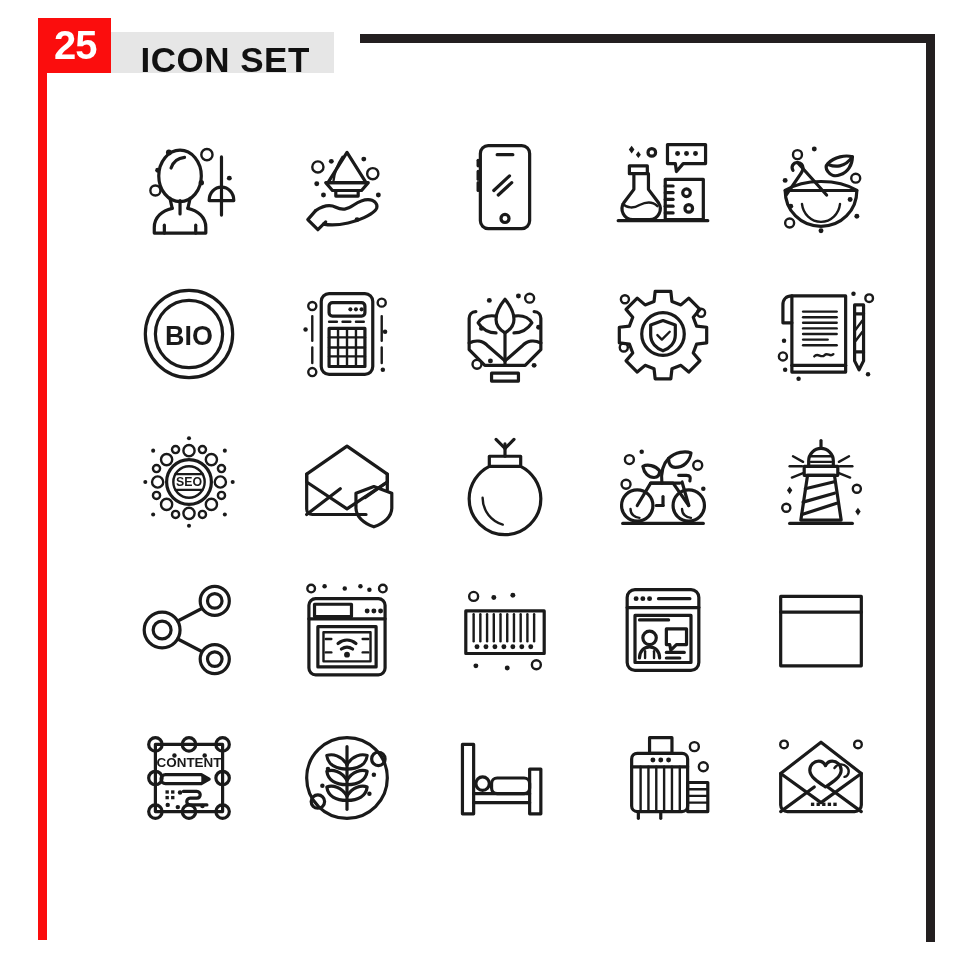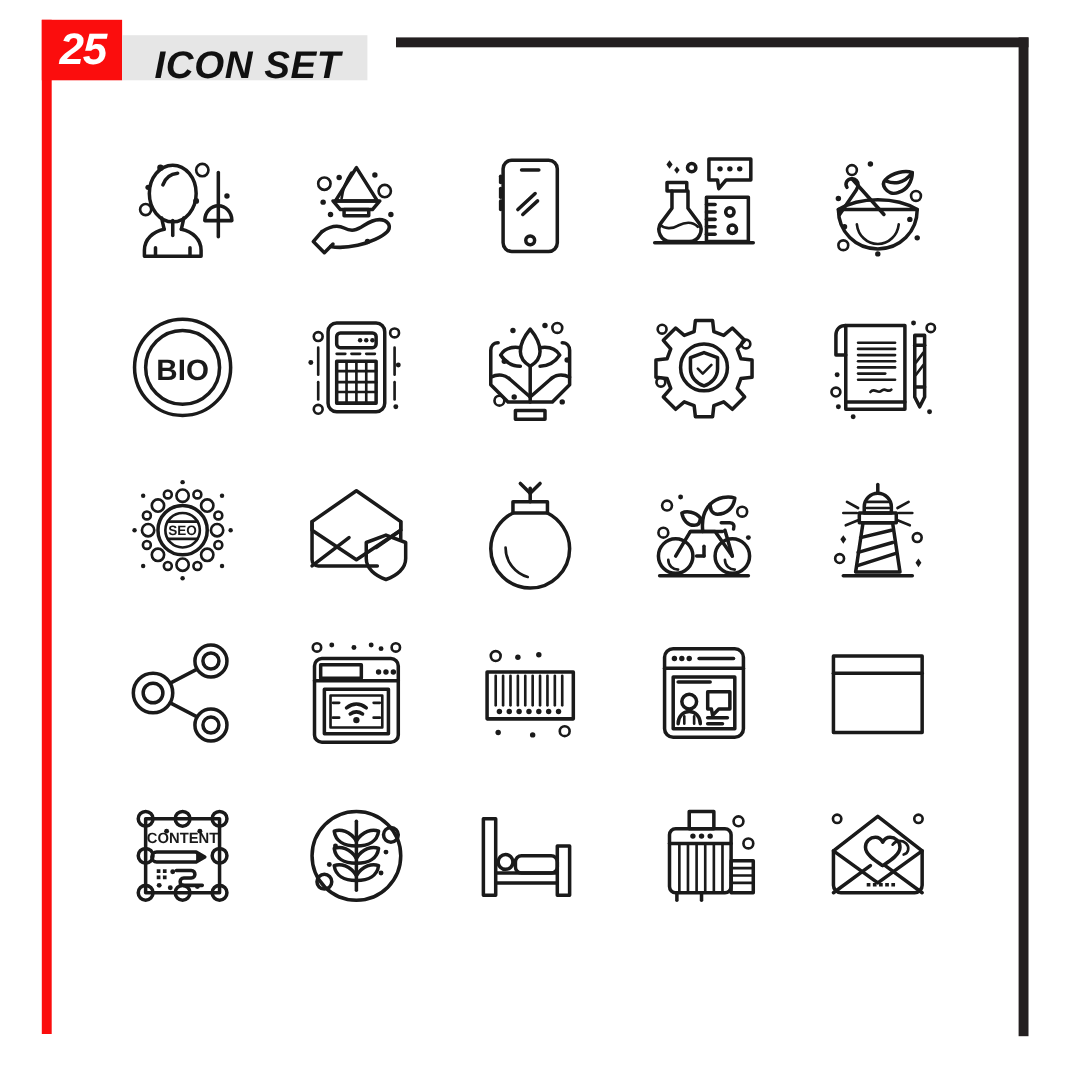--- a/index.html
+++ b/index.html
@@ -50,21 +50,20 @@
   }
 
   
   .header {
     position: absolute;
     left: 38px;
     top: 18px;
     height: 55px;
     display: flex;
     align-items: stretch;
-    font-style: italic;
   }
   .count-badge {
     background: var(--accent, #fb0d0d);
     color: #ffffff;
     font-size: 40px;
     font-weight: bold;
     line-height: 55px;
     padding: 0 14px 0 16px;
     letter-spacing: -1px;
     font-family: "Liberation Sans", sans-serif;
@@ -88,21 +87,21 @@
     left: 110px;
     top: 112px;
     width: 790px;
     display: grid;
     grid-template-columns: repeat(5, 158px);
     grid-template-rows: repeat(5, 148px);
   }
   .cell {
     display: flex;
     align-items: center;
-    justify-content: flex-start;
+    justify-content: center;
   }
   .cell svg {
     display: block;
     width: 112px;
     height: 112px;
   }
   .cell svg * {
     vector-effect: non-scaling-stroke;
   }
   .ln {

